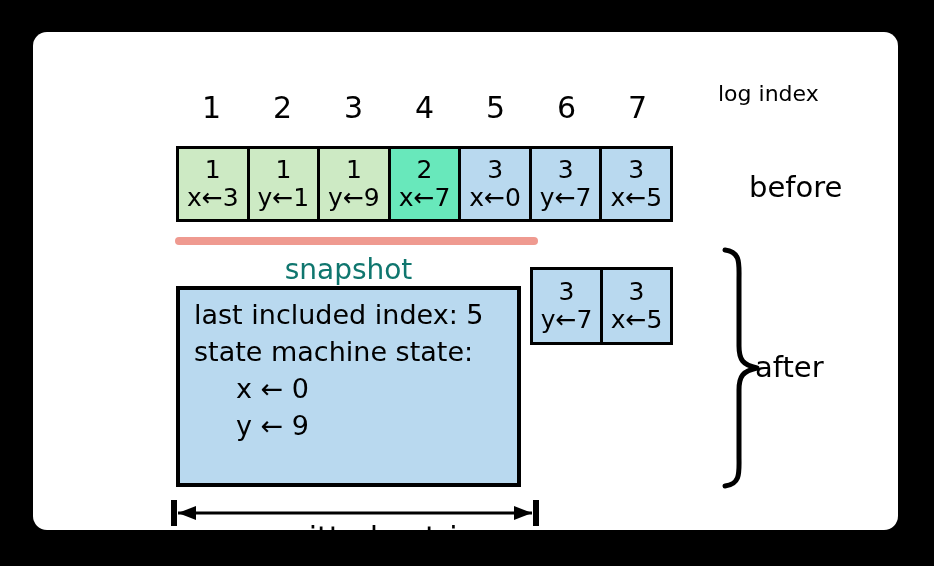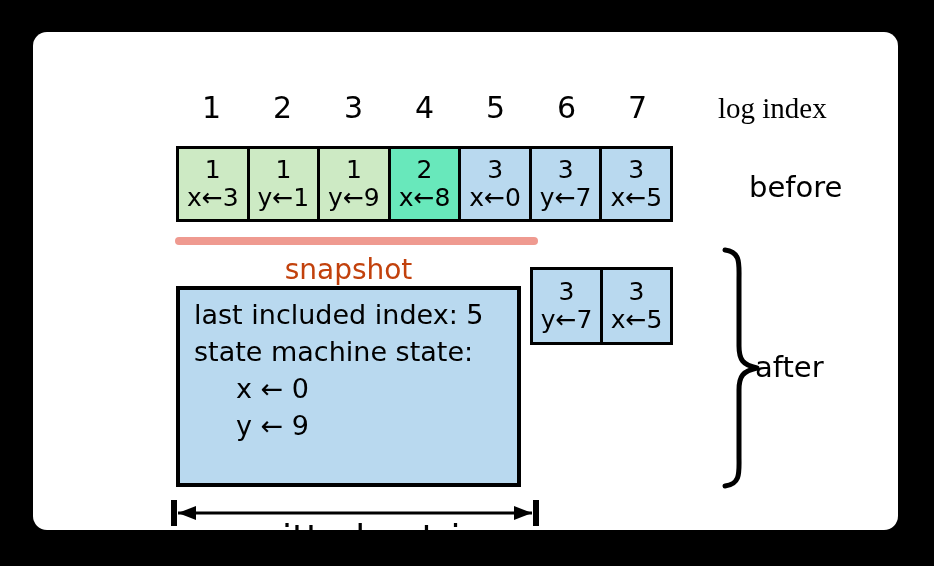--- a/index.html
+++ b/index.html
@@ -102,21 +102,21 @@
 
   
   #snapshot-caption {
     position: absolute;
     left: 143px;
     top: 222px;
     width: 345px;
     text-align: center;
     font-size: 28px;
     line-height: 32px;
-    color: #c2410c;
+    color: #0f766e;
   }
 
   
   #snapshot-box {
     position: absolute;
     left: 143px;
     top: 254px;
     width: 345px;
     height: 201px;
     box-sizing: border-box;
@@ -161,25 +161,24 @@
     top: 318px;
     font-size: 29px;
     line-height: 34px;
     color: #000000;
   }
 
   
   #log-index-label {
     position: absolute;
     left: 685px;
-    top: 58px;
-    font-size: 29px;
+    top: 44px;
+    font-size: 22px;
     line-height: 36px;
     color: #000000;
-    font-family: Liberation Serif, serif;
   }
   #before-label {
     position: absolute;
     left: 716px;
     top: 137px;
     font-size: 29px;
     line-height: 36px;
     color: #000000;
   }
 
@@ -189,21 +188,22 @@
     left: 137px;
     top: 466px;
     width: 370px;
     height: 30px;
   }
   #committed-label {
     position: absolute;
     left: 137px;
     top: 489px;
     width: 367px;
-    font-size: 36px;
+    text-align: center;
+    font-size: 30px;
     line-height: 34px;
     color: #000000;
   }
 </style>
 </head>
 <body>
 
 <div id="stage">
   <div id="card">
 
@@ -225,21 +225,21 @@
       <div class="log-cell c-green">
         <span class="term">1</span>
         <span class="cmd">y←1</span>
       </div>
       <div class="log-cell c-green">
         <span class="term">1</span>
         <span class="cmd">y←9</span>
       </div>
       <div class="log-cell c-teal">
         <span class="term">2</span>
-        <span class="cmd">x←8</span>
+        <span class="cmd">x←7</span>
       </div>
       <div class="log-cell c-blue">
         <span class="term">3</span>
         <span class="cmd">x←0</span>
       </div>
       <div class="log-cell c-blue">
         <span class="term">3</span>
         <span class="cmd">y←7</span>
       </div>
       <div class="log-cell c-blue">

